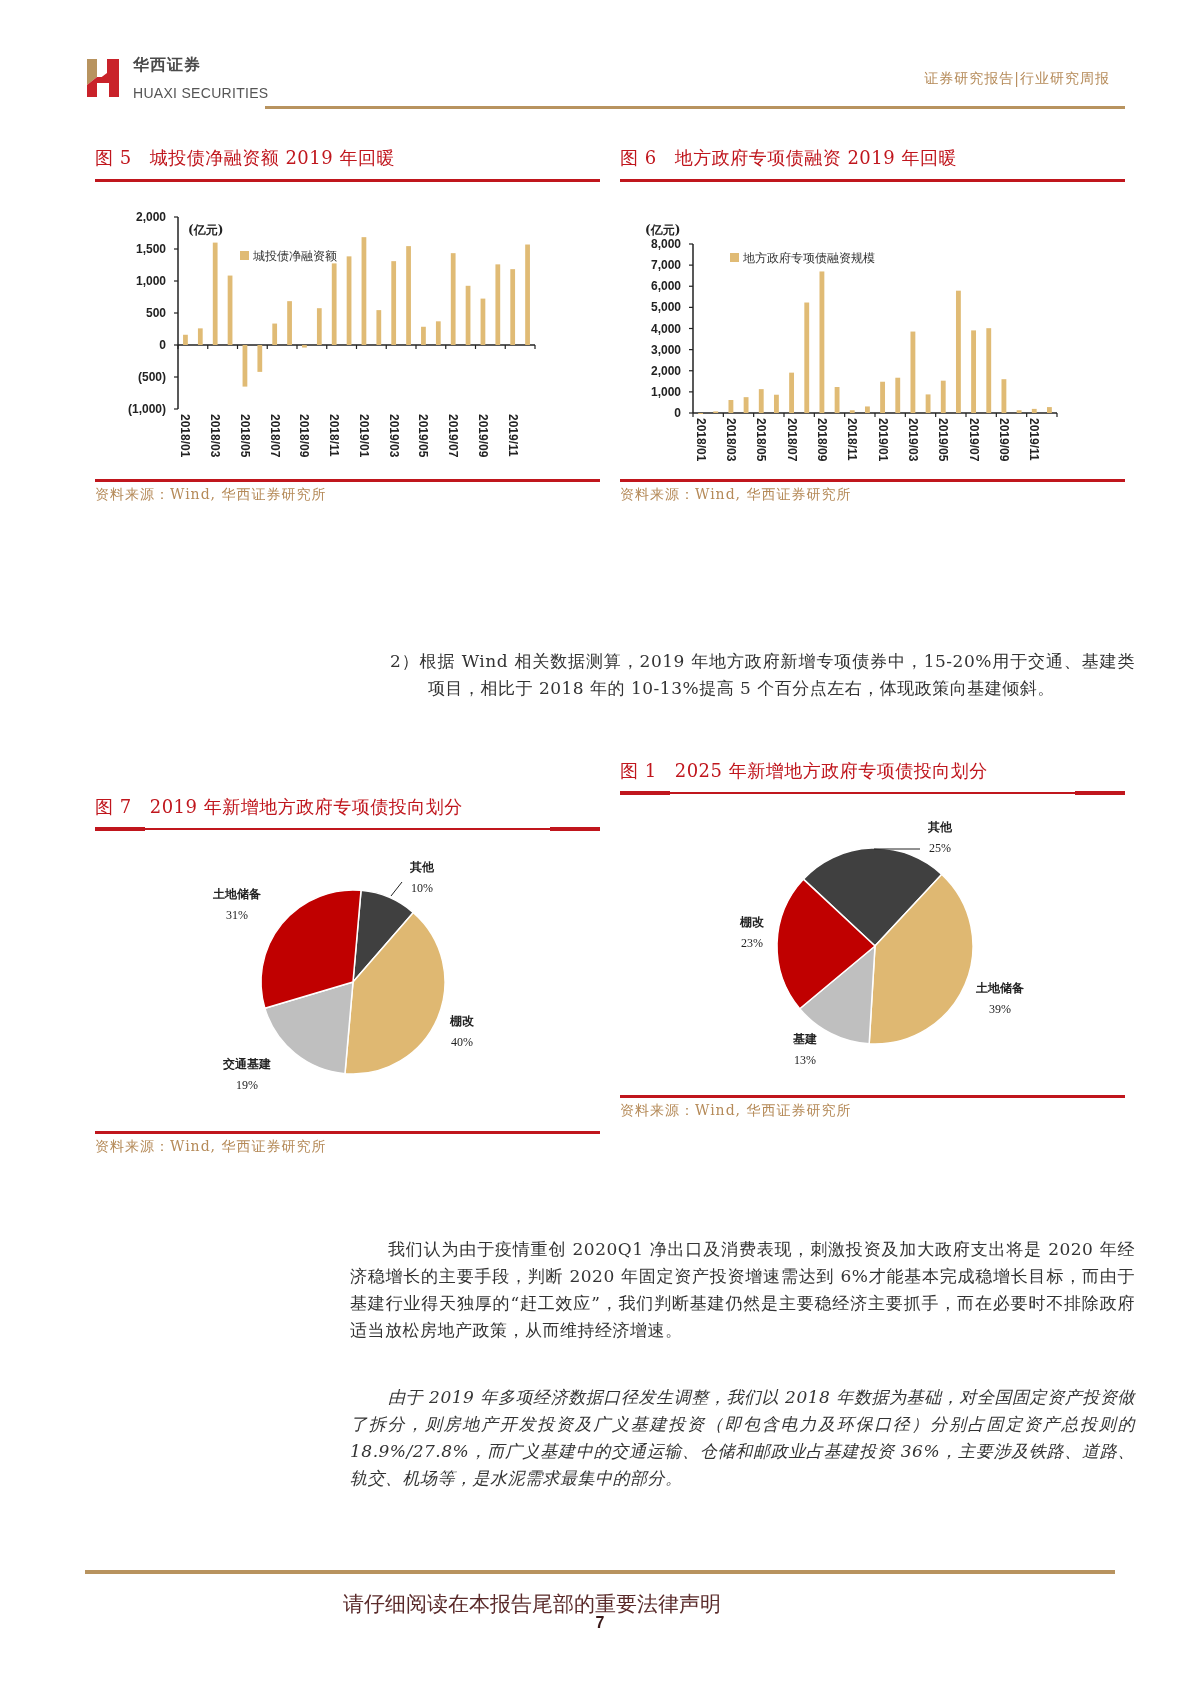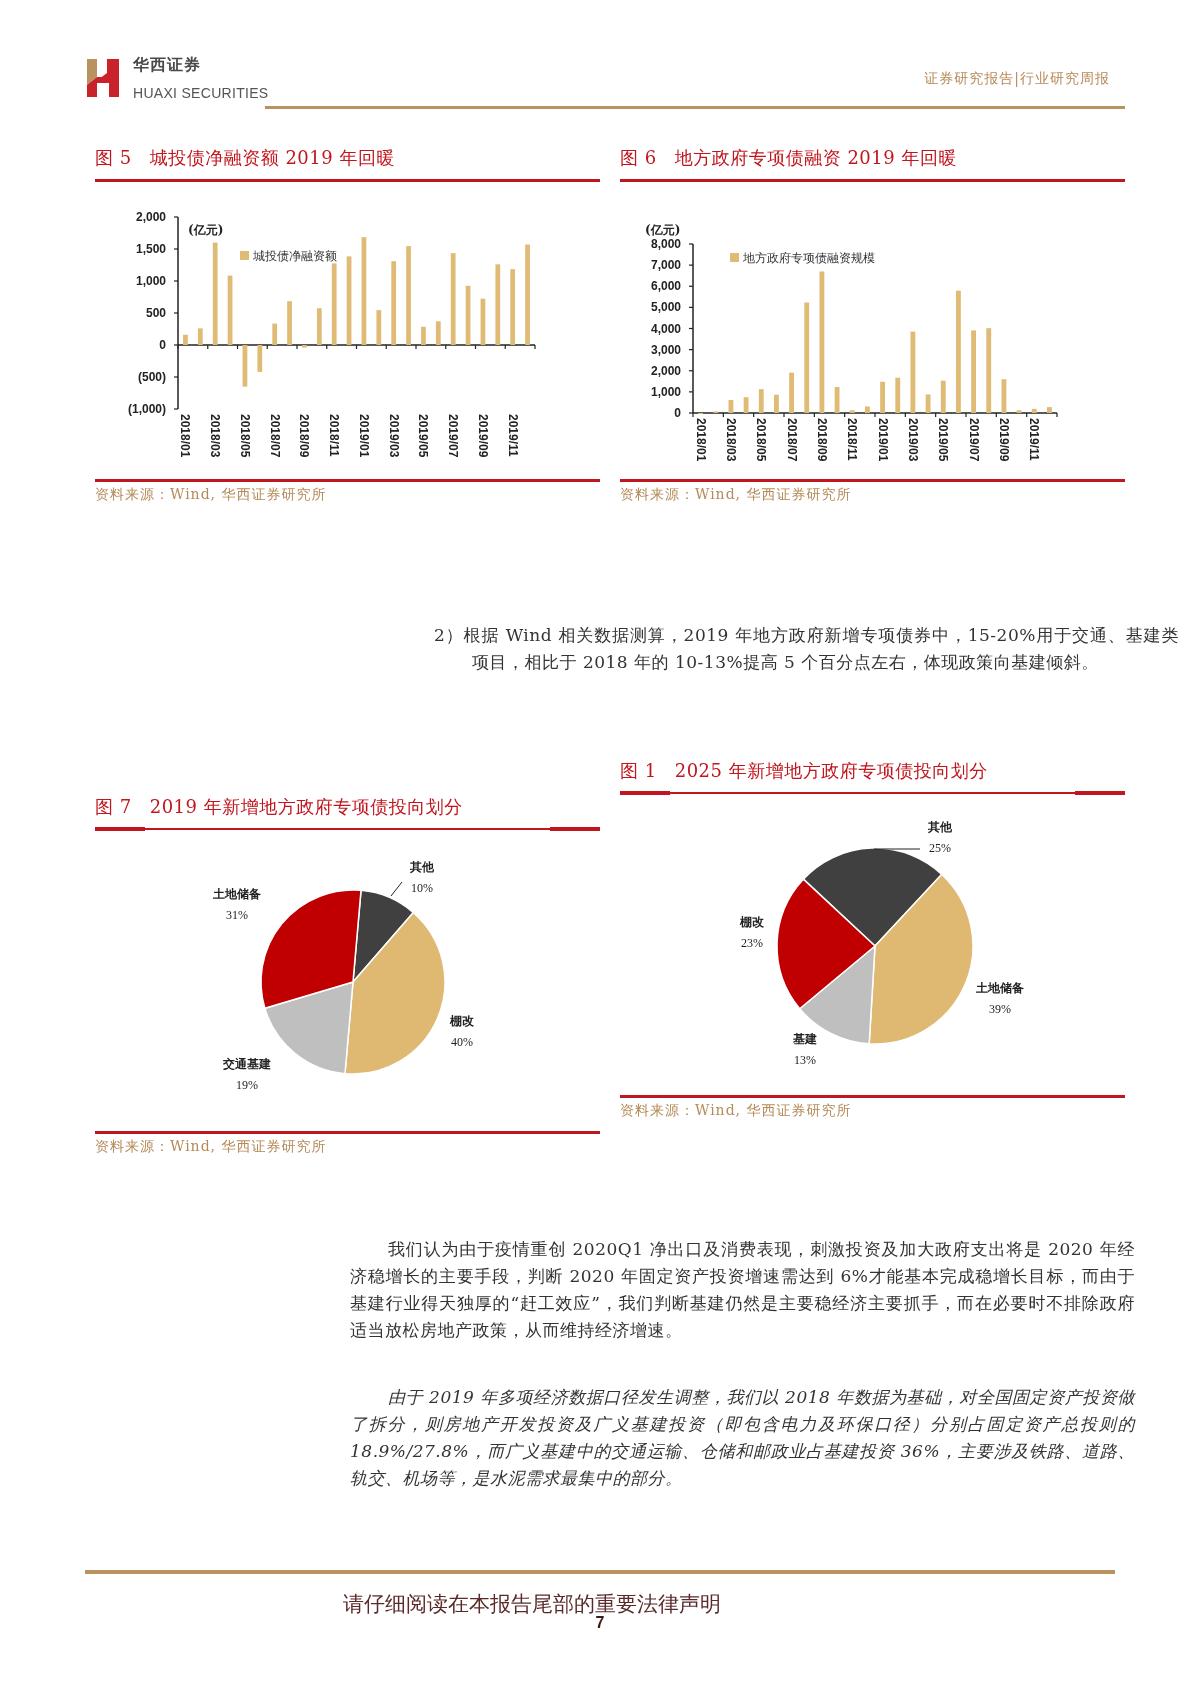--- a/index.html
+++ b/index.html
@@ -221,21 +221,21 @@
         <text x="0" y="0" class="xtick" transform="translate(410.25,236) rotate(90)">2019/11</text>
         <text x="25" y="52" class="unit">(亿元)</text>
         <rect x="110" y="71" width="9" height="9" fill="#e0bb75"></rect>
         <text x="123" y="80" class="legend-txt">地方政府专项债融资规模</text>
       </svg>
   </div>
   <div class="fig-source-rule"></div>
   <div class="fig-source">资料来源：Wind, 华西证券研究所</div>
 </div>
 
-<div class="para" style="left:390px; top:622px; width:745px; text-indent:-38px; padding-left:38px;margin-left:44px;">2）根据 Wind 相关数据测算，2019 年地方政府新增专项债券中，15-20%用于交通、基建类项目，相比于 2018 年的 10-13%提高 5 个百分点左右，体现政策向基建倾斜。</div>
+<div class="para" style="left:390px; top:648px; width:745px; text-indent:-38px; padding-left:38px;">2）根据 Wind 相关数据测算，2019 年地方政府新增专项债券中，15-20%用于交通、基建类项目，相比于 2018 年的 10-13%提高 5 个百分点左右，体现政策向基建倾斜。</div>
 
 <div class="fig" style="left:95px; top:756px;margin-top:36px;">
   <div class="fig-title">
     <span class="num">图 7</span><span>2019 年新增地方政府专项债投向划分</span>
   </div>
   <div class="fig-rule thin"></div>
   <div class="fig-body" style="height:301px;">
     <svg id="chart7" width="505" height="301">
         <path d="M258,152 L266.01832833278456,60.350087775559416 A92,92 0 0 1 318.35743066712666,82.56671861950497 Z" fill="#404040" stroke="#fff" stroke-width="1.5"></path>
         <text x="327" y="41" text-anchor="middle" class="pie-lbl">其他</text>

